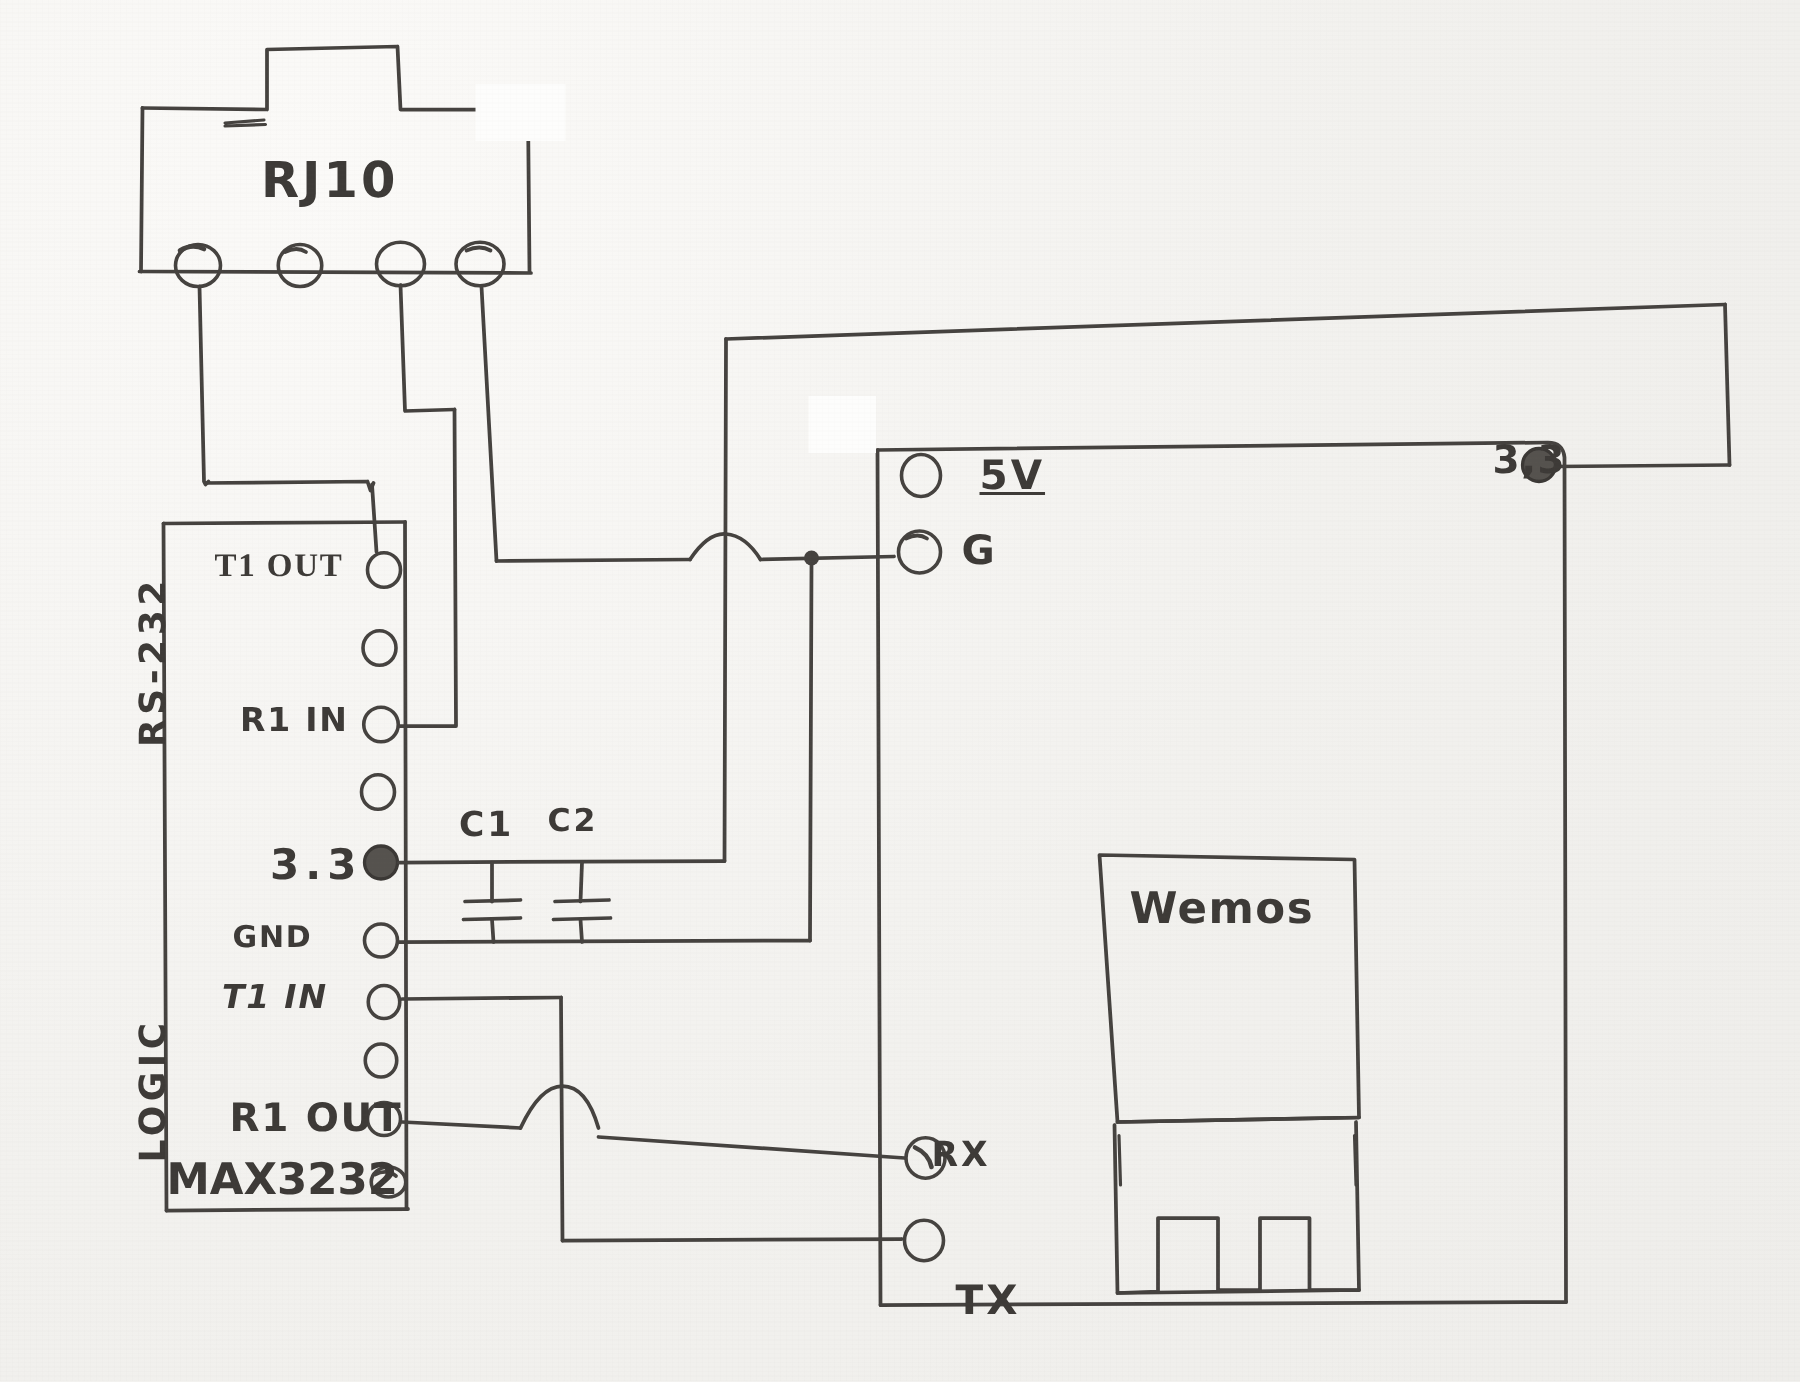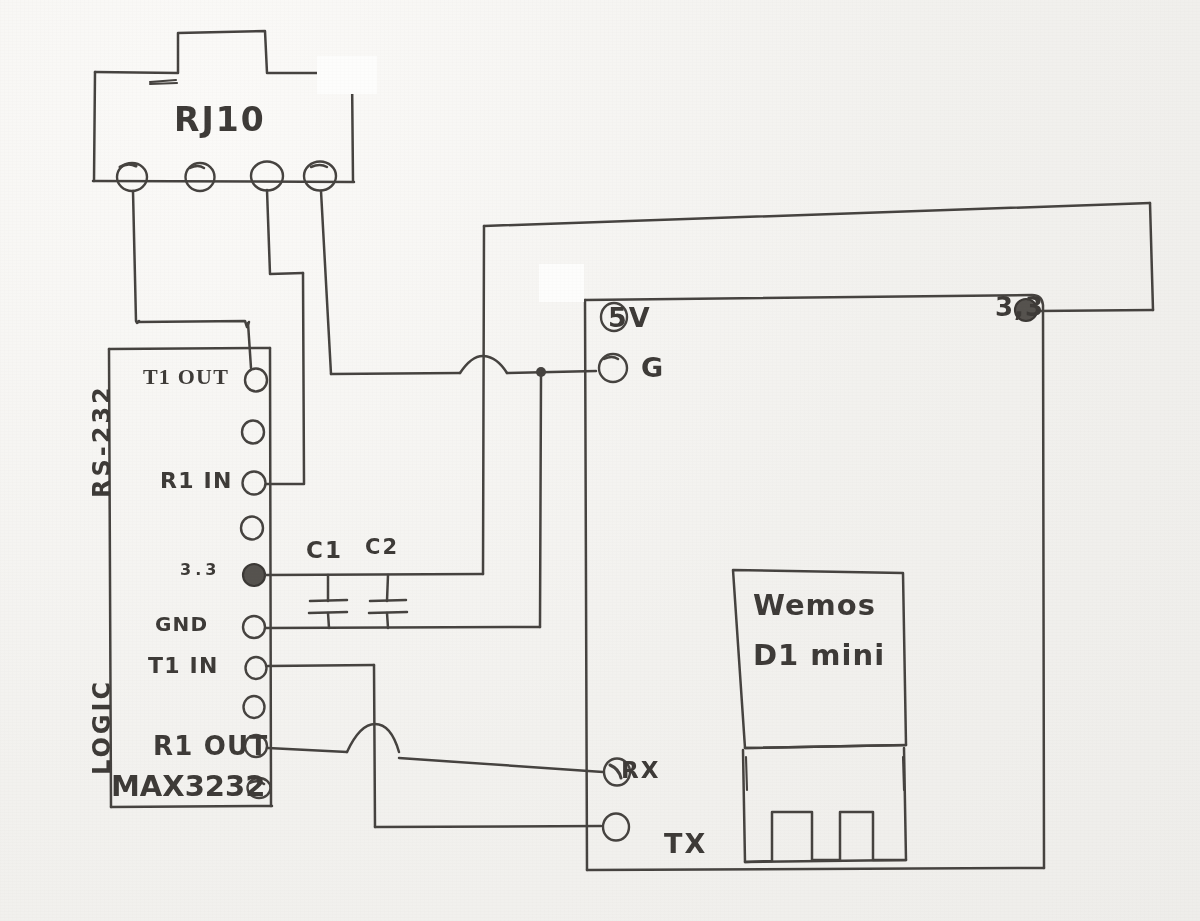--- a/index.html
+++ b/index.html
@@ -178,35 +178,34 @@
     </g>
 
     <rect class="patch" x="317" y="56" width="60" height="38"></rect>
     <rect class="patch" x="539" y="264" width="45" height="38"></rect>
   </svg>
 
   <div class="hw" style="left:174px;top:100px;font-size:33px;letter-spacing:2px;">RJ10</div>
 
   <div class="hw" style="left:143px;top:364px;font-size:22px;font-family:Liberation Serif, serif;">T1 OUT</div>
   <div class="hw" style="left:160px;top:468px;font-size:22px;">R1 IN</div>
-  <div class="hw" style="left:180px;top:560px;font-size:16px;letter-spacing:4px;">3.3</div>
+  <div class="hw" style="left:180px;top:560px;font-size:28px;letter-spacing:4px;">3.3</div>
   <div class="hw" style="left:155px;top:612px;font-size:20px;">GND</div>
-  <div class="hw" style="left:148px;top:653px;font-size:22px;">T1 IN</div>
+  <div class="hw" style="left:148px;top:653px;font-size:22px;font-style:italic;">T1 IN</div>
   <div class="hw" style="left:153px;top:731px;font-size:26px;">R1 OUT</div>
   <div class="hw" style="left:111px;top:769px;font-size:29px;letter-spacing:0px;">MAX3232</div>
 
   <div class="hw rot" style="left:88px;top:498px;font-size:24px;letter-spacing:3px;">RS-232</div>
   <div class="hw rot" style="left:88px;top:775px;font-size:24px;letter-spacing:3px;">LOGIC</div>
 
   <div class="hw" style="left:306px;top:537px;font-size:23px;letter-spacing:2px;">C1</div>
   <div class="hw" style="left:365px;top:535px;font-size:21px;letter-spacing:2px;">C2</div>
 
-  <div class="hw" style="left:608px;top:302px;font-size:27px;letter-spacing:2px;">5V</div>
+  <div class="hw" style="left:653px;top:302px;font-size:27px;letter-spacing:2px;text-decoration:underline;">5V</div>
   <div class="hw" style="left:641px;top:352px;font-size:27px;">G</div>
   <div class="hw" style="left:621px;top:757px;font-size:23px;letter-spacing:2px;">RX</div>
-  <div class="hw" style="left:637px;top:828px;font-size:27px;letter-spacing:2px;margin-left:27px;">TX</div>
+  <div class="hw" style="left:637px;top:852px;font-size:27px;letter-spacing:2px;">TX</div>
   <div class="hw" style="left:963px;top:292px;font-size:26px;letter-spacing:1px;margin-left:32px;">3,3</div>
 
   <div class="hw" style="left:753px;top:588px;font-size:29px;letter-spacing:1px;">Wemos</div>
-  <div class="hw" style="left:753px;top:638px;font-size:29px;letter-spacing:1px;">D1 mini</div>
 
   <div id="grain"></div>
 </div>
 
 </body></html>

